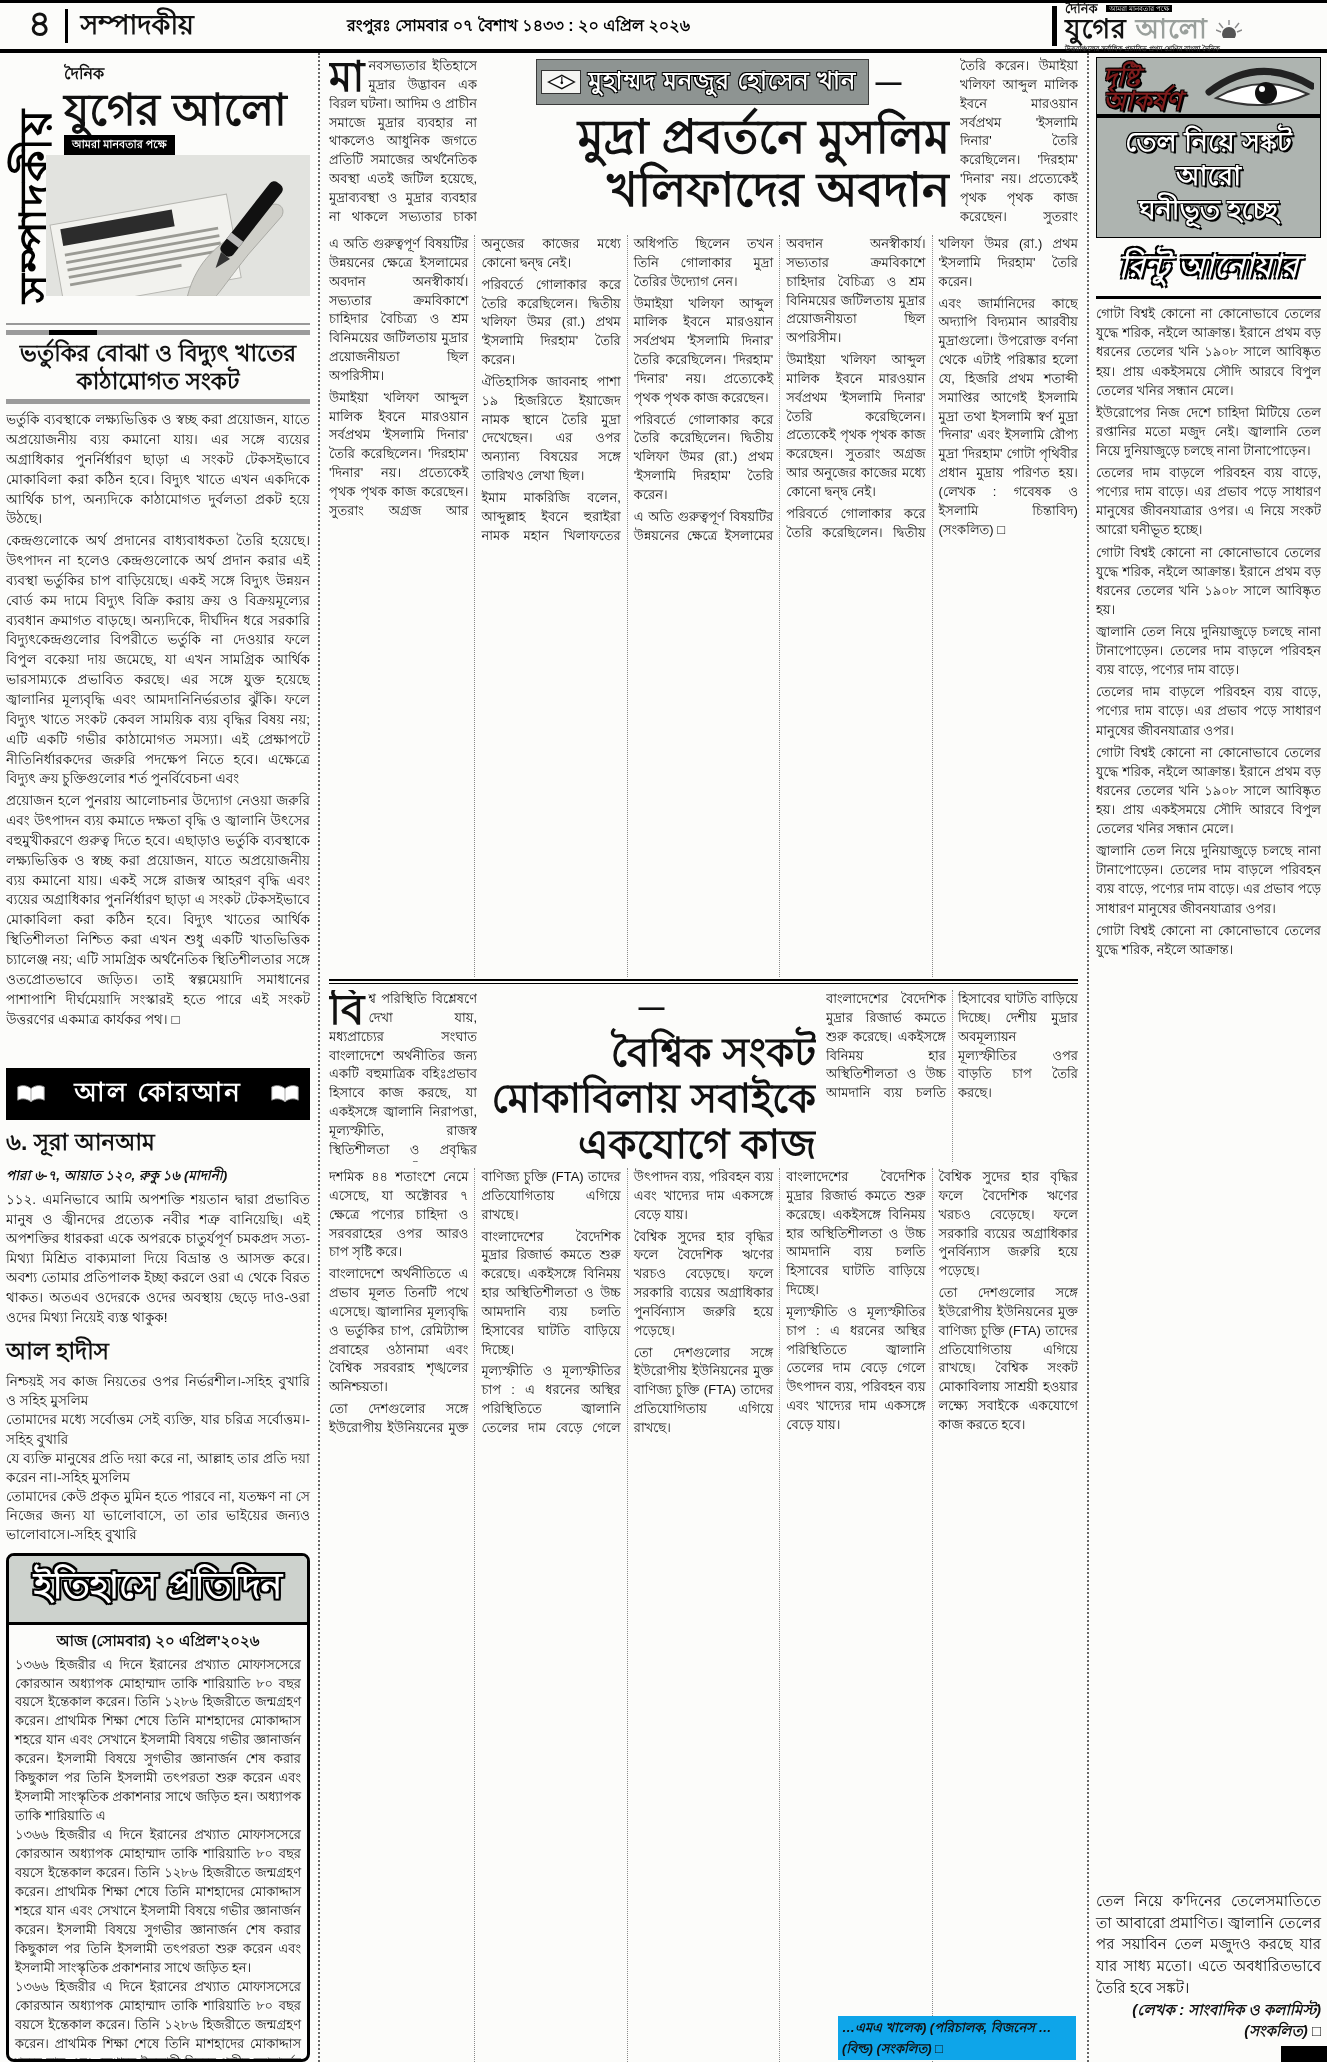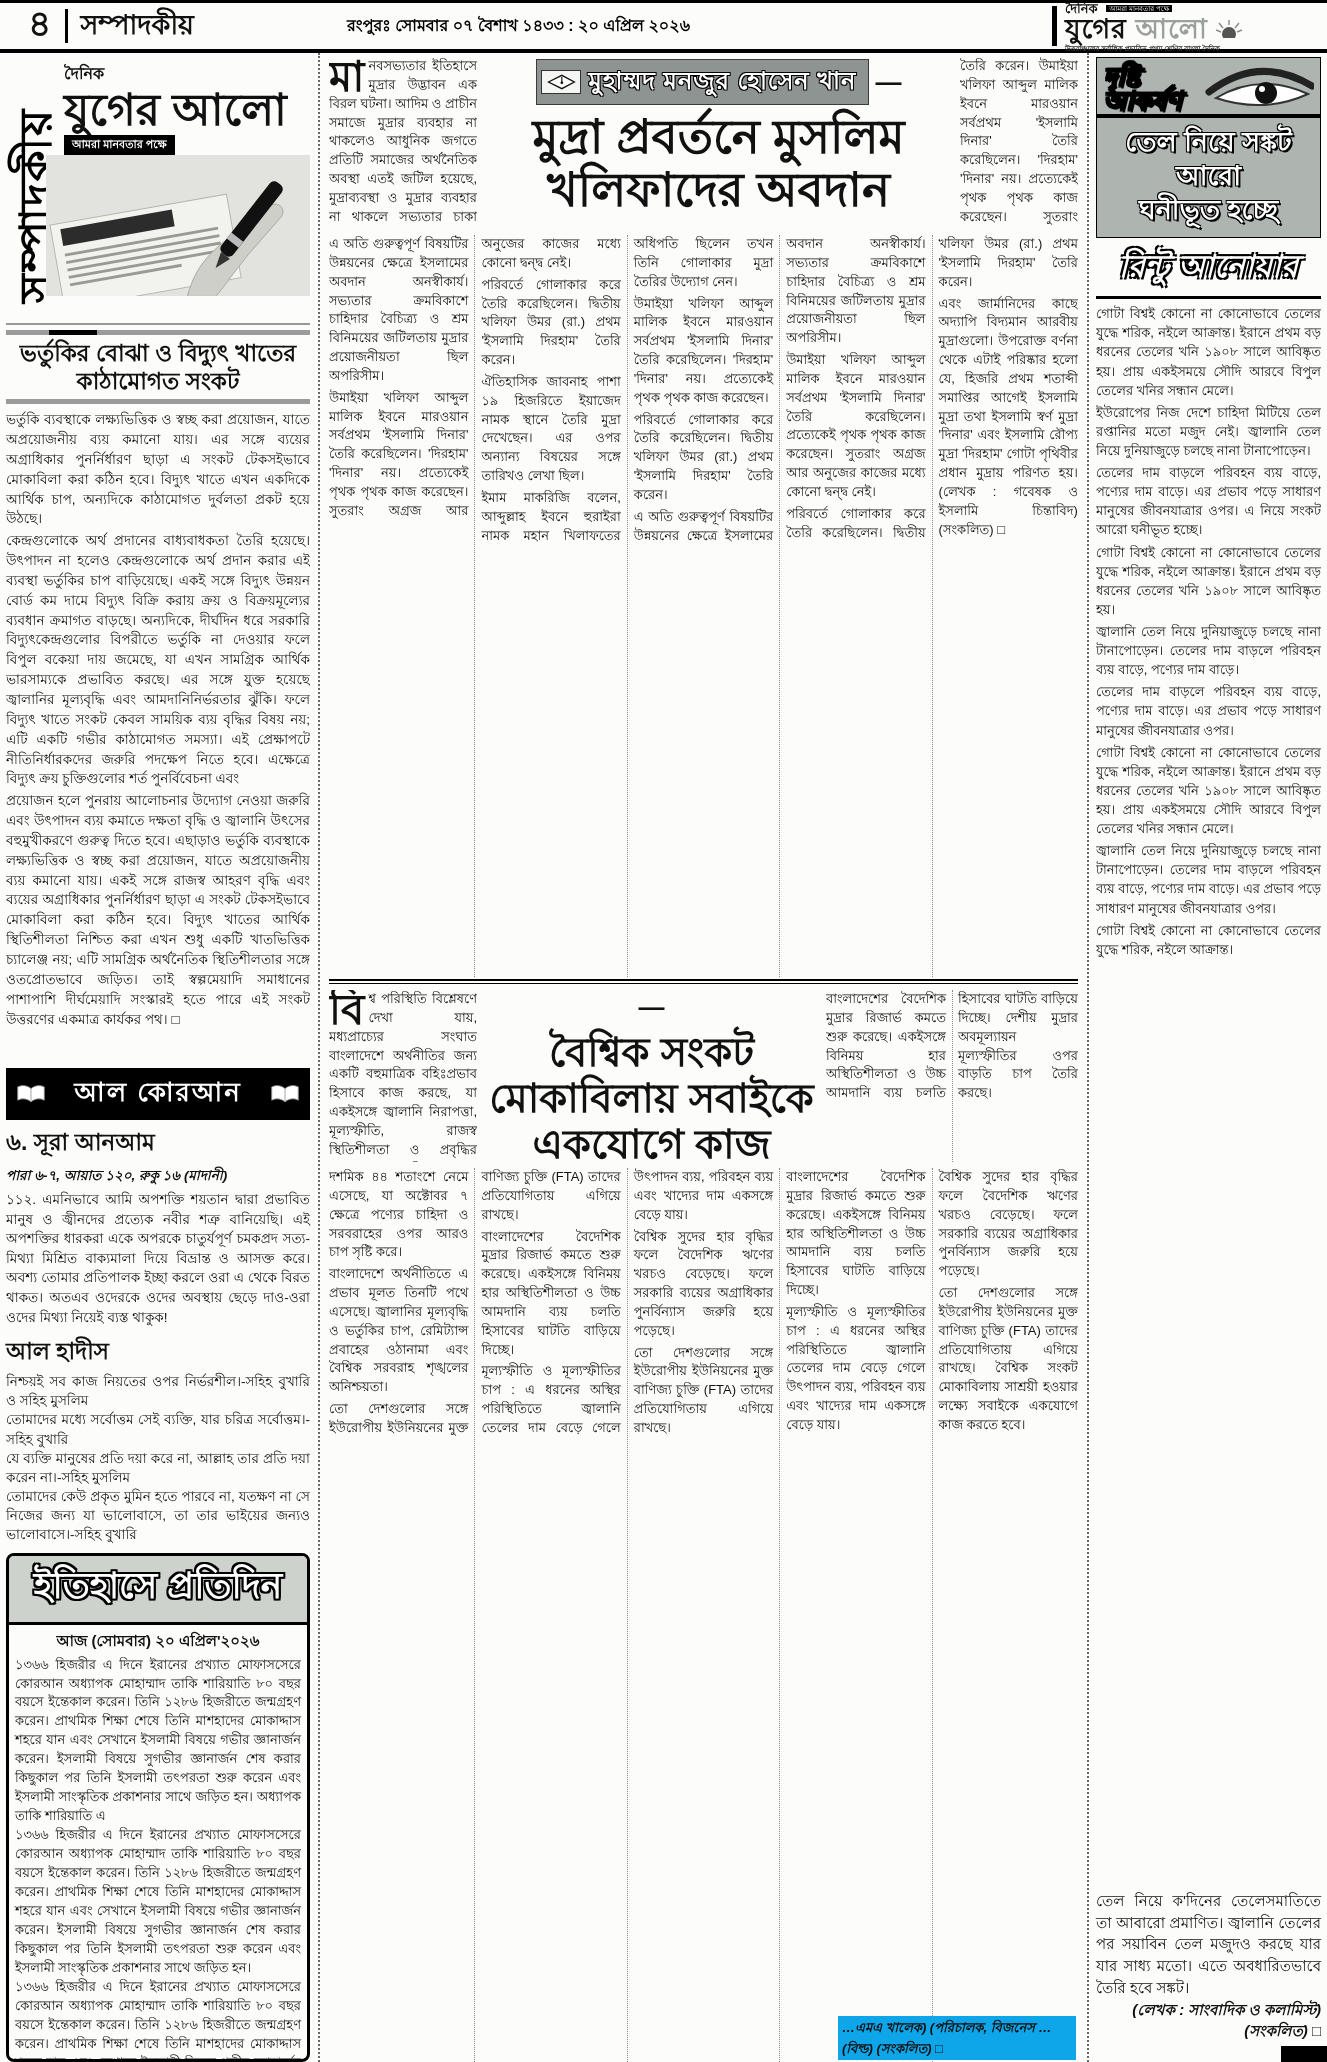--- a/index.html
+++ b/index.html
@@ -61,41 +61,41 @@
   .hist-date { font-size:15px; font-weight:800; text-align:center; margin:4px 0 2px; }
   .hist-body { font-size:13px; line-height:1.46; padding:0 6px 20px; overflow:hidden; }
 
   
   .art-top { display:grid; height:172px; overflow:hidden; column-gap:10px; margin-bottom:6px; flex:0 0 auto; }
   .a1 .art-top { grid-template-columns:148px 1fr 118px; }
   .a2 .art-top { grid-template-columns:148px 1fr 252px; }
   .leadcol, .sidecol { font-size:13px; line-height:1.45; text-align:justify; overflow:hidden; border-right:0; }
   .sidecol.two { column-count:2; column-gap:12px; column-rule:1px dotted #888; }
   .dc { float:left; font-size:42px; line-height:.85; font-weight:900; padding:2px 4px 0 0; }
-  .headblock { text-align:center; overflow:hidden; }
+  .headblock { text-align:right; overflow:hidden; }
   .byline-row { display:flex; align-items:center; justify-content:center; gap:6px; margin:2px 0 6px; }
   .byline { display:flex; align-items:center; gap:8px; background:#8e9492; border:1px solid #3a3a3a; padding:2px 12px 2px 4px; }
   .byline .nm { font-size:24px; font-weight:900; color:#fff; letter-spacing:1px;
     text-shadow:-1px -1px 0 #000,1px -1px 0 #000,-1px 1px 0 #000,1px 1px 0 #000; white-space:nowrap; }
   .byline-dash { font-size:26px; font-weight:900; }
   .nibbox { background:#f4f4f2; border:1px solid #333; padding:1px 2px; line-height:0; }
   .a1 h1 { font-size:47px; line-height:1.12; font-weight:900; letter-spacing:0; }
   .a2 h1 { font-size:40px; line-height:1.15; font-weight:900; }
   .artcols { column-count:5; column-gap:13px; column-rule:1px dotted #888; font-size:13px; line-height:1.45; overflow:hidden; }
   .a1 .artcols { height:742px; flex:0 0 auto; }
   .a2 .artcols { flex:1; min-height:0; }
   .artcols p { margin-bottom:3px; }
   .dblrule { border-top:2px solid #000; border-bottom:1px solid #000; height:5px; margin:2px 0 6px; flex:0 0 auto; }
   .a2 { flex:1; min-height:0; display:flex; flex-direction:column; position:relative; }
   .credit2 { position:absolute; right:2px; bottom:2px; width:238px; background:#0ea5e9; font-size:13px; font-weight:700; font-style:italic; padding:2px 0 0 4px; }
 
   
   .attn-box { border:1px solid #000; background:#aeb4b0; flex:0 0 auto; }
   .attn-logo { display:flex; align-items:flex-end; justify-content:space-between; padding:4px 6px 0; border-bottom:4px solid #000; }
-  .attn-logo-txt { font-size:26px; font-weight:900; font-style:italic; line-height:.95; color:#000000;
+  .attn-logo-txt { font-size:26px; font-weight:900; font-style:italic; line-height:.95; color:#7f1d1d;
     text-shadow:-1px -1px 0 #000,1px -1px 0 #000,-1px 1px 0 #000,1px 1px 0 #000,2px 2px 0 #000; }
   .attn-head { padding:8px 6px 10px; text-align:center; font-size:27px; font-weight:900; line-height:1.25; color:#fff;
     text-shadow:-1px -1px 0 #000,1px -1px 0 #000,-1px 1px 0 #000,1px 1px 0 #000,2px 2px 0 #000; }
   .attn-author { text-align:center; font-size:31px; font-weight:900; font-style:italic; color:#fff; padding:4px 0 2px;
     text-shadow:-2px -2px 0 #000,2px -2px 0 #000,-2px 2px 0 #000,2px 2px 0 #000; border-bottom:3px solid #000; margin-bottom:5px; flex:0 0 auto; }
   .attn-body { flex:1; min-height:0; overflow:hidden; font-size:13px; line-height:1.47; }
   .attn-body p { margin-bottom:3px; }
   .attn-end { position:absolute; left:7px; right:6px; bottom:20px; background:#fcfcfa; font-size:15px; line-height:1.45; padding-top:2px; }
   .attn-end .cr { font-weight:700; font-style:italic; text-align:right; }
   .corner { position:absolute; right:0; bottom:0; width:46px; height:16px; background:#000; }

